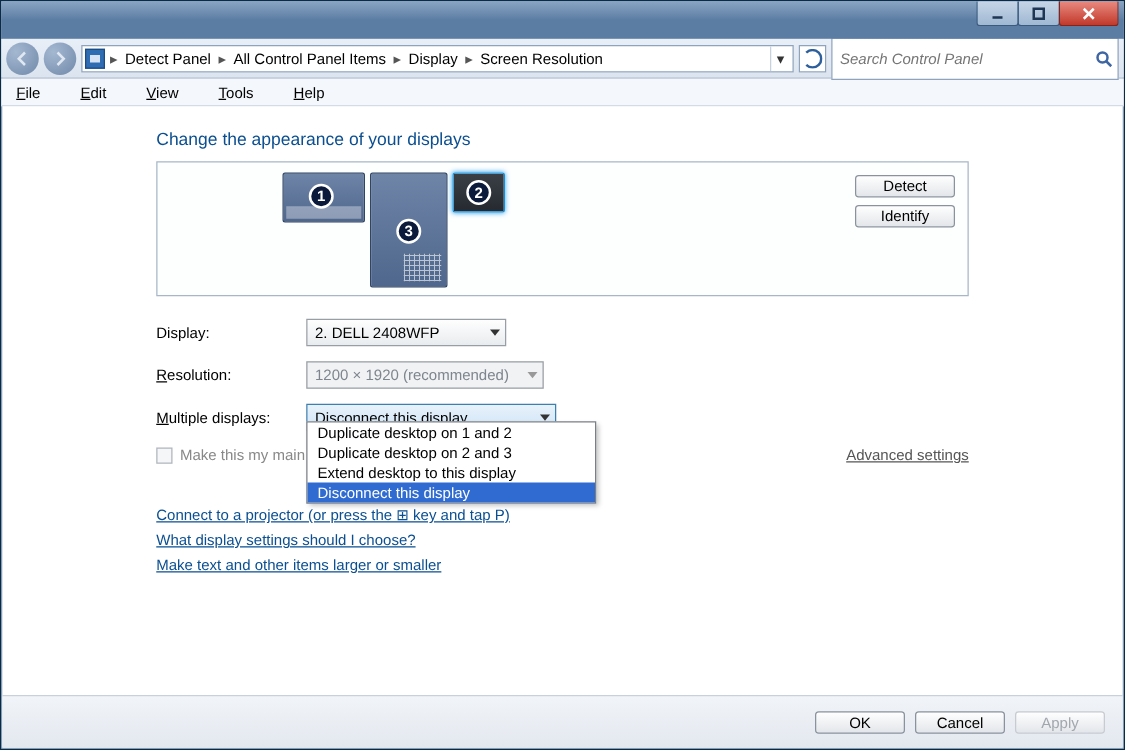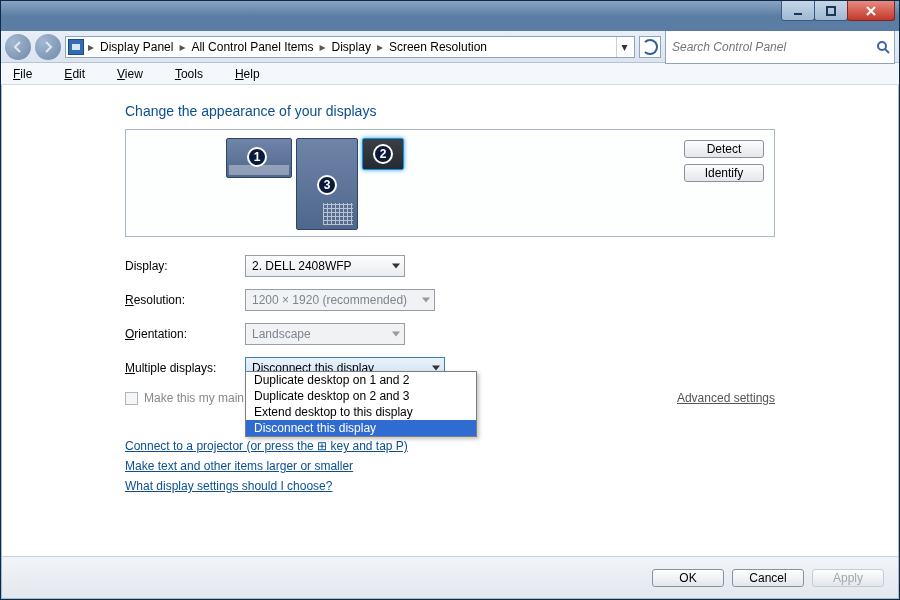--- a/index.html
+++ b/index.html
@@ -240,21 +240,21 @@
         </svg>
     </div>
     <div class="nav-arrow disabled">
       <svg viewBox="0 0 14 14">
           <path d="M5 2 L10 7 L5 12" fill="none" stroke="currentColor" stroke-width="2"></path>
         </svg>
     </div>
     <div class="addr">
       <span class="addr-icon"></span>
       <span class="crumb-sep">▸</span>
-      <span class="crumb">Display Panel</span>
+      <span class="crumb">Detect Panel</span>
       <span class="crumb-sep">▸</span>
       <span class="crumb">All Control Panel Items</span>
       <span class="crumb-sep">▸</span>
       <span class="crumb">Display</span>
       <span class="crumb-sep">▸</span>
       <span class="crumb">Screen Resolution</span>
       <span style="flex:1"></span>
       <span class="addr-drop">▾</span>
     </div>
     <div class="refresh-btn"></div>
@@ -311,27 +311,20 @@
       </div>
 
       <div class="form-row">
         <span class="lbl"><u>R</u>esolution:</span>
         <div class="combo disabled" style="width:190px">
           <span>1200 × 1920 (recommended)</span>
           <span class="tri"></span>
         </div>
       </div>
 
-      <div class="form-row">
-        <span class="lbl"><u>O</u>rientation:</span>
-        <div class="combo disabled" style="width:110px">
-          <span>Landscape</span>
-          <span class="tri"></span>
-        </div>
-      </div>
 
       <div class="form-row" style="position:relative;">
         <span class="lbl"><u>M</u>ultiple displays:</span>
         <div class="combo open" style="width:200px">
           <span>Disconnect this display</span>
           <span class="tri"></span>
         </div>
 
         <div class="dropdown" style="left:120px; top:14px; width:232px;">
           <div class="opt">Duplicate desktop on 1 and 2</div>
@@ -343,22 +336,22 @@
 
       <div class="checkbox-row" style="position:relative;">
         <span class="chkimg"></span>
         <span>Make this my main display</span>
         <span class="adv"><a href="#">Advanced settings</a></span>
       </div>
 
       <div style="height:18px"></div>
 
       <div class="linkrow"><a href="#">Connect to a projector (or press the ⊞ key and tap P)</a></div>
+      <div class="linkrow"><a href="#">What display settings should I choose?</a></div>
       <div class="linkrow"><a href="#">Make text and other items larger or smaller</a></div>
-      <div class="linkrow"><a href="#">What display settings should I choose?</a></div>
 
     </div>
   </div>
 
   <div class="footer">
     <button class="btn">OK</button>
     <button class="btn">Cancel</button>
     <button class="btn disabled">
         <span>Apply</span>
       </button>

